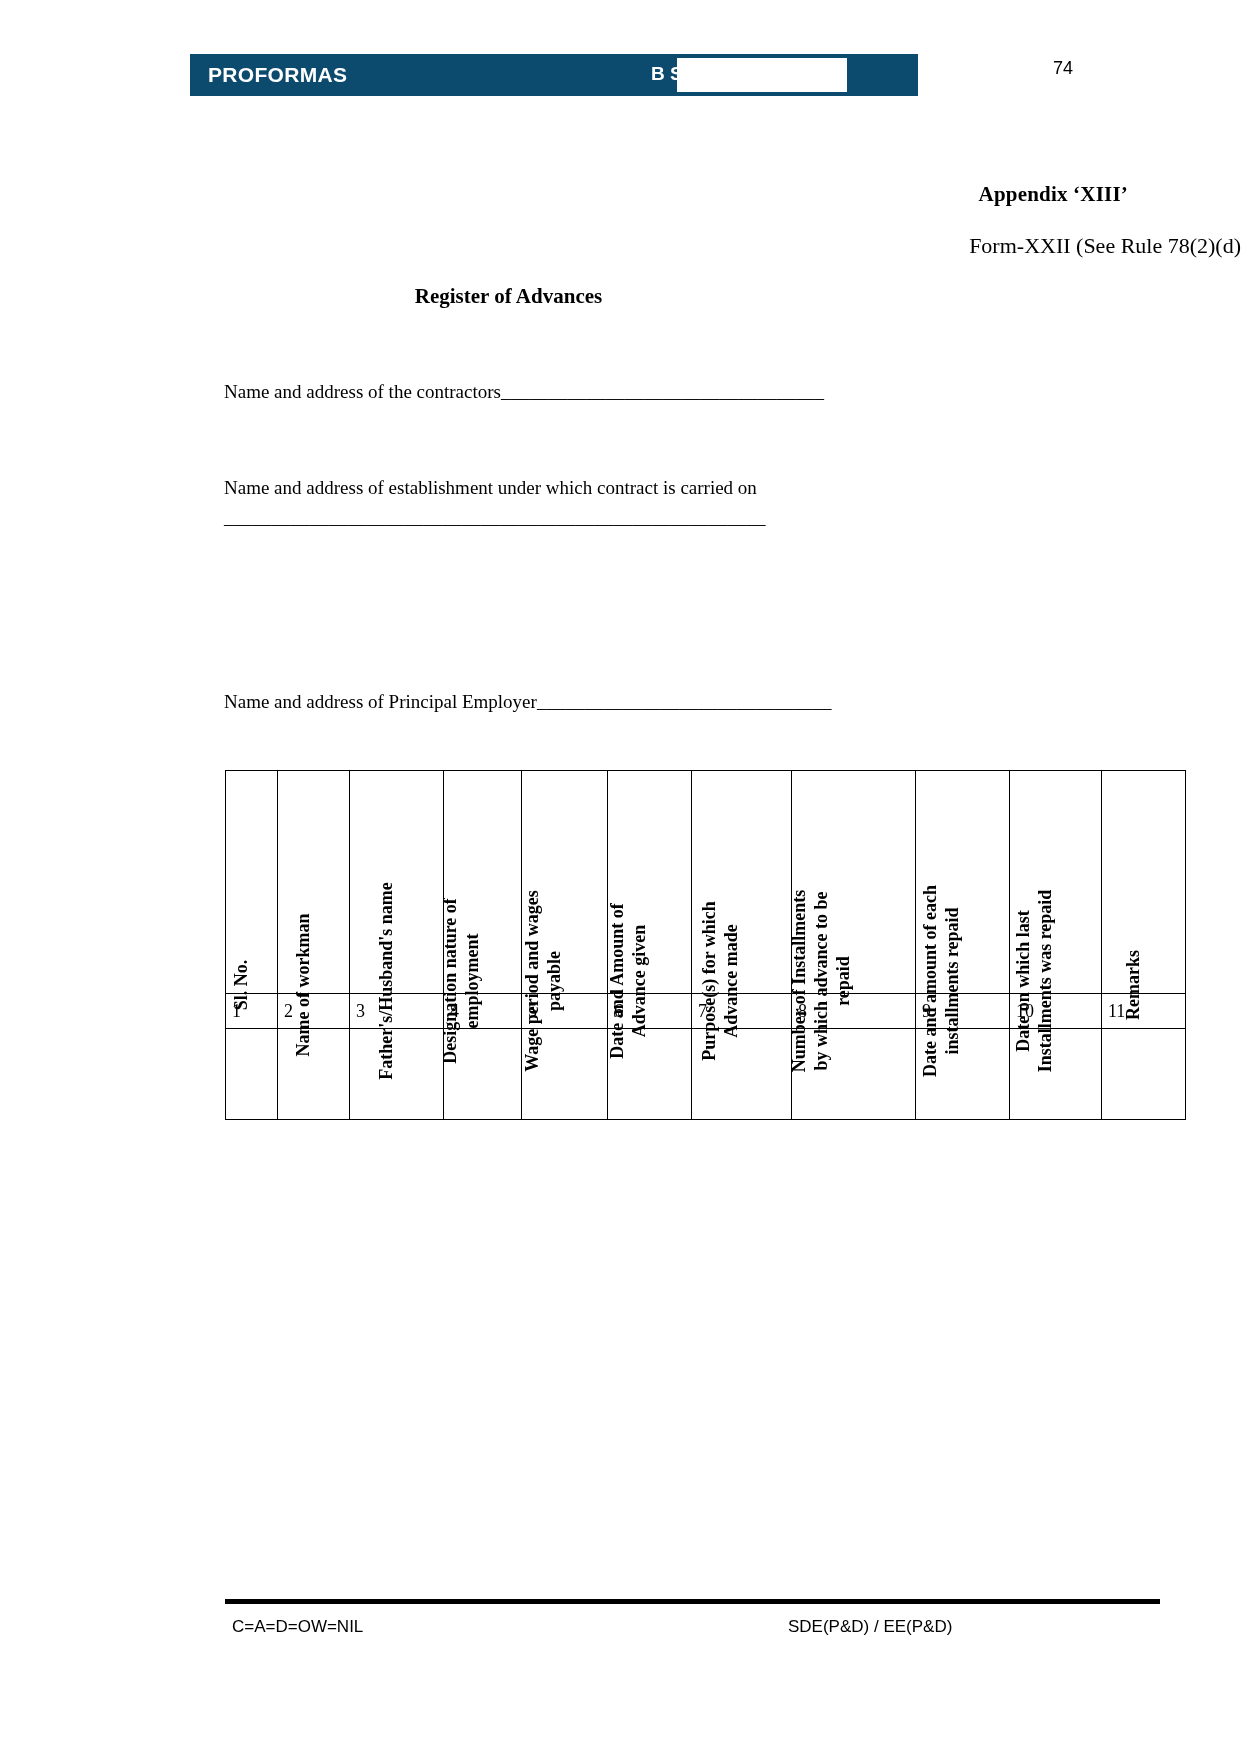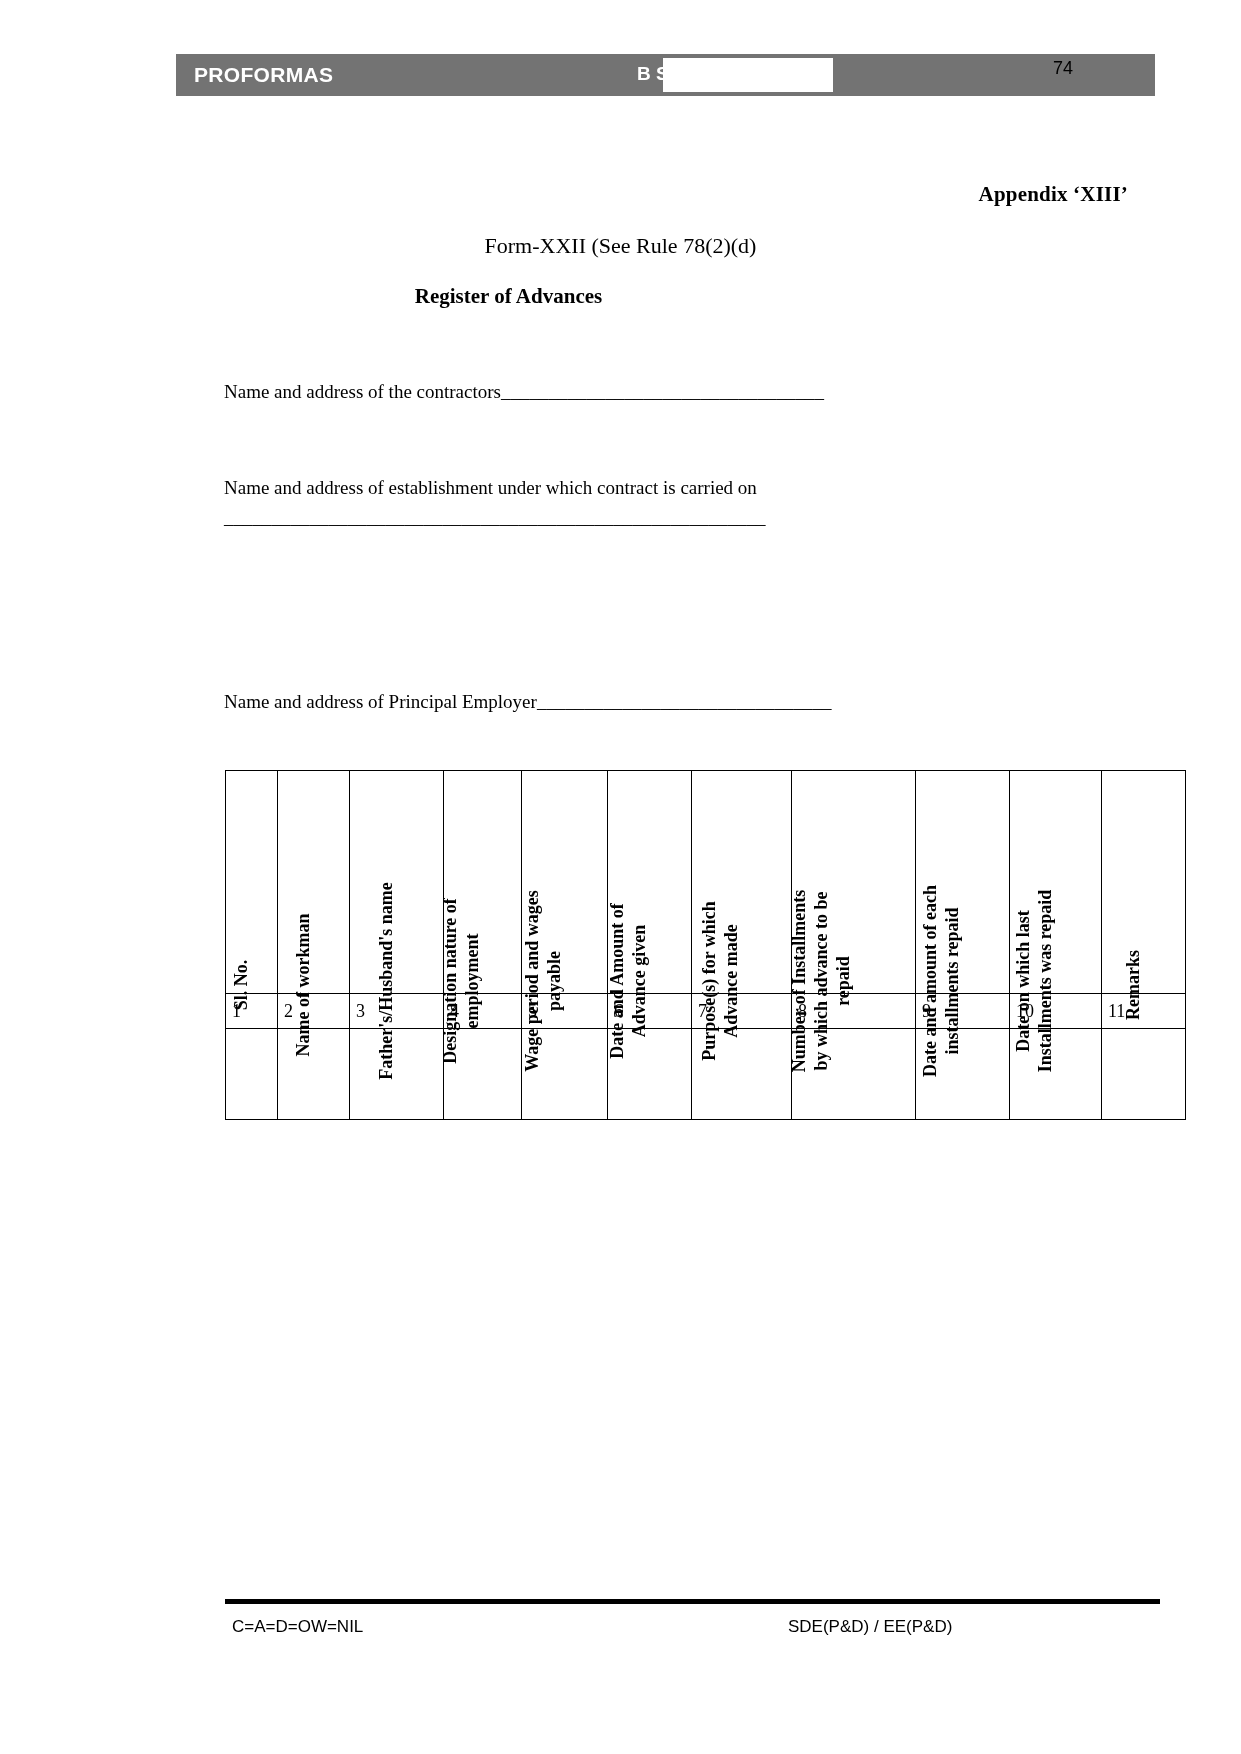--- a/index.html
+++ b/index.html
@@ -18,25 +18,25 @@
     position: absolute;
     left: 0; top: 0;
     width: 1241px;
     height: 1754px;
     overflow: hidden;
   }
 
   
   .header-bar {
     position: absolute;
-    left: 176px;
+    left: 190px;
     top: 54px;
-    width: 979px;
+    width: 728px;
     height: 42px;
-    background: #737373;
+    background: #0c4a6e;
     display: flex;
     align-items: center;
   }
   .header-proformas {
     color: #ffffff;
     font-family: "Liberation Sans", sans-serif;
     font-weight: bold;
     font-size: 21px;
     letter-spacing: 0.3px;
     margin-left: 18px;
@@ -74,21 +74,21 @@
     top: 182px;
     font-weight: bold;
     font-size: 21px;
     letter-spacing: 0.2px;
   }
   .form-line {
     position: absolute;
     top: 233px;
     left: 0;
     width: 1241px;
-    text-align: center;
+    text-align: right;
     font-size: 22px;
     font-family: Liberation Serif, serif;
   }
   .register-title {
     position: absolute;
     top: 284px;
     left: 0;
     width: 1017px;
     text-align: center;
     font-weight: bold;

